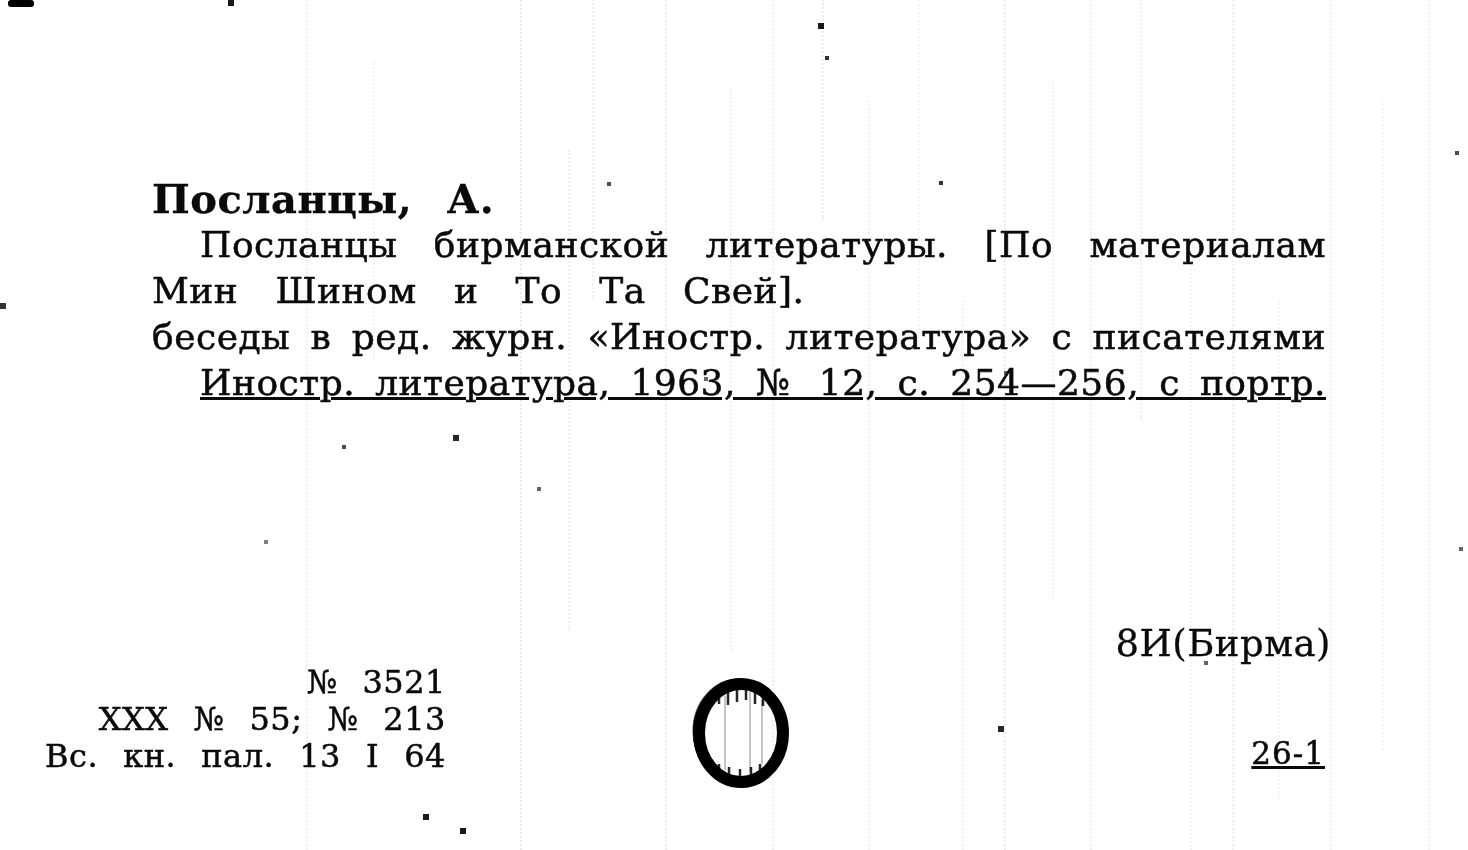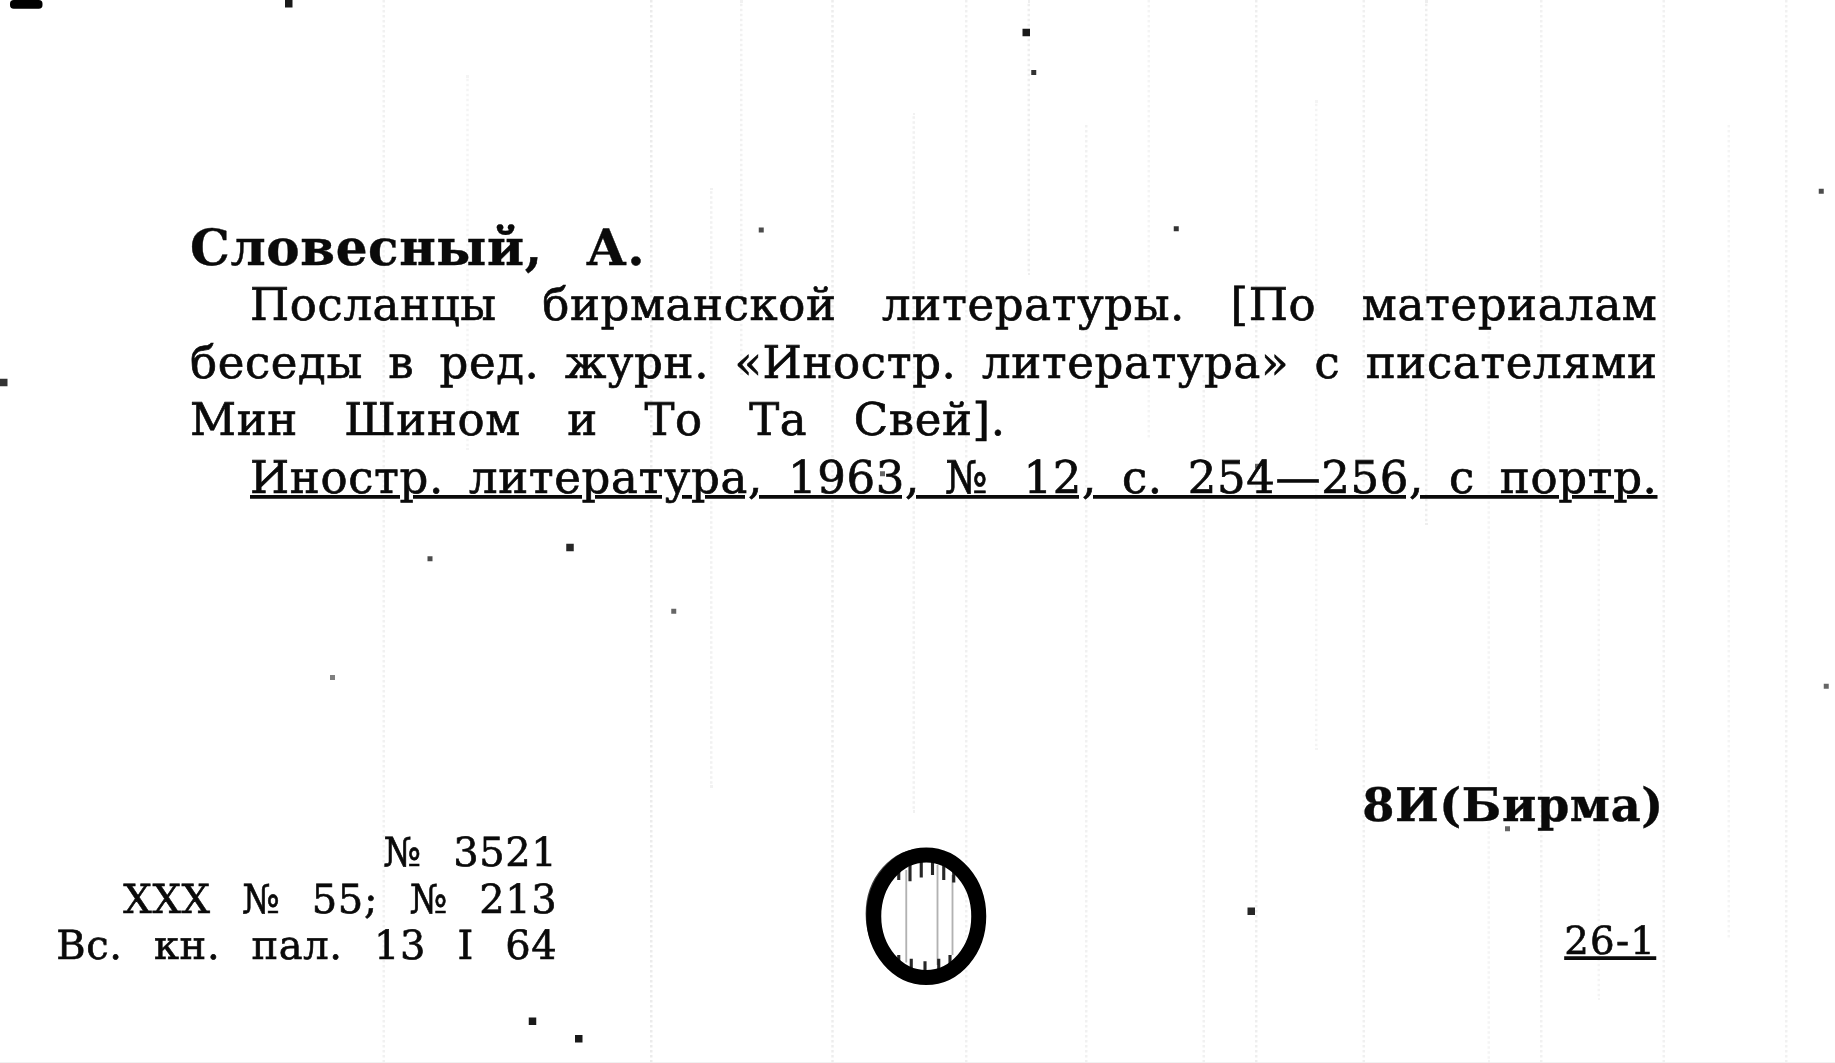--- a/index.html
+++ b/index.html
@@ -40,21 +40,21 @@
     text-align-last: justify;
   }
   .spread { word-spacing: 0.7em; }
 
   
   .classification {
     position: absolute;
     top: 622px;
     right: 137px;
     font-size: 37px;
-    font-weight: bold;
+    font-weight: normal;
     letter-spacing: 0.5px;
     text-align: right;
     -webkit-text-stroke: 0.3px #0a0a0a;
   }
 
   
   .registry {
     position: absolute;
     left: 45px;
     top: 664px;
@@ -149,24 +149,24 @@
   <div class="vline" style="left:1190px; top:250px; height:600px; opacity:.08"></div>
   <div class="vline" style="left:1232px; top:0; height:850px; opacity:.10"></div>
   <div class="vline" style="left:1278px; top:300px; height:500px; opacity:.08"></div>
   <div class="vline" style="left:1330px; top:0; height:850px; opacity:.10"></div>
   <div class="vline" style="left:1382px; top:100px; height:650px; opacity:.08"></div>
   <div class="vline" style="left:1428px; top:0; height:850px; opacity:.10"></div>
   <div class="speckles"></div>
   <div class="smudge"></div>
 
   <main class="entry">
-    <div class="heading">Словесный, А.</div>
+    <div class="heading">Посланцы, А.</div>
     <div class="line just" style="text-indent:48px;">Посланцы бирманской литературы. [По материалам</div>
+    <div class="line spread">Мин Шином и То Та Свей].</div>
     <div class="line just">беседы в ред. журн. «Иностр. литература» с писателями</div>
-    <div class="line spread">Мин Шином и То Та Свей].</div>
     <div class="line just" style="text-indent:48px;text-decoration:underline;">Иностр. литература, 1963, № 12, с. 254—256, с портр.</div>
   </main>
 
   <div class="classification">8И(Бирма)</div>
 
   <div class="registry">
     <div>№ 3521</div>
     <div>XXX № 55; № 213</div>
     <div>Вс. кн. пал. 13 I 64</div>
   </div>

